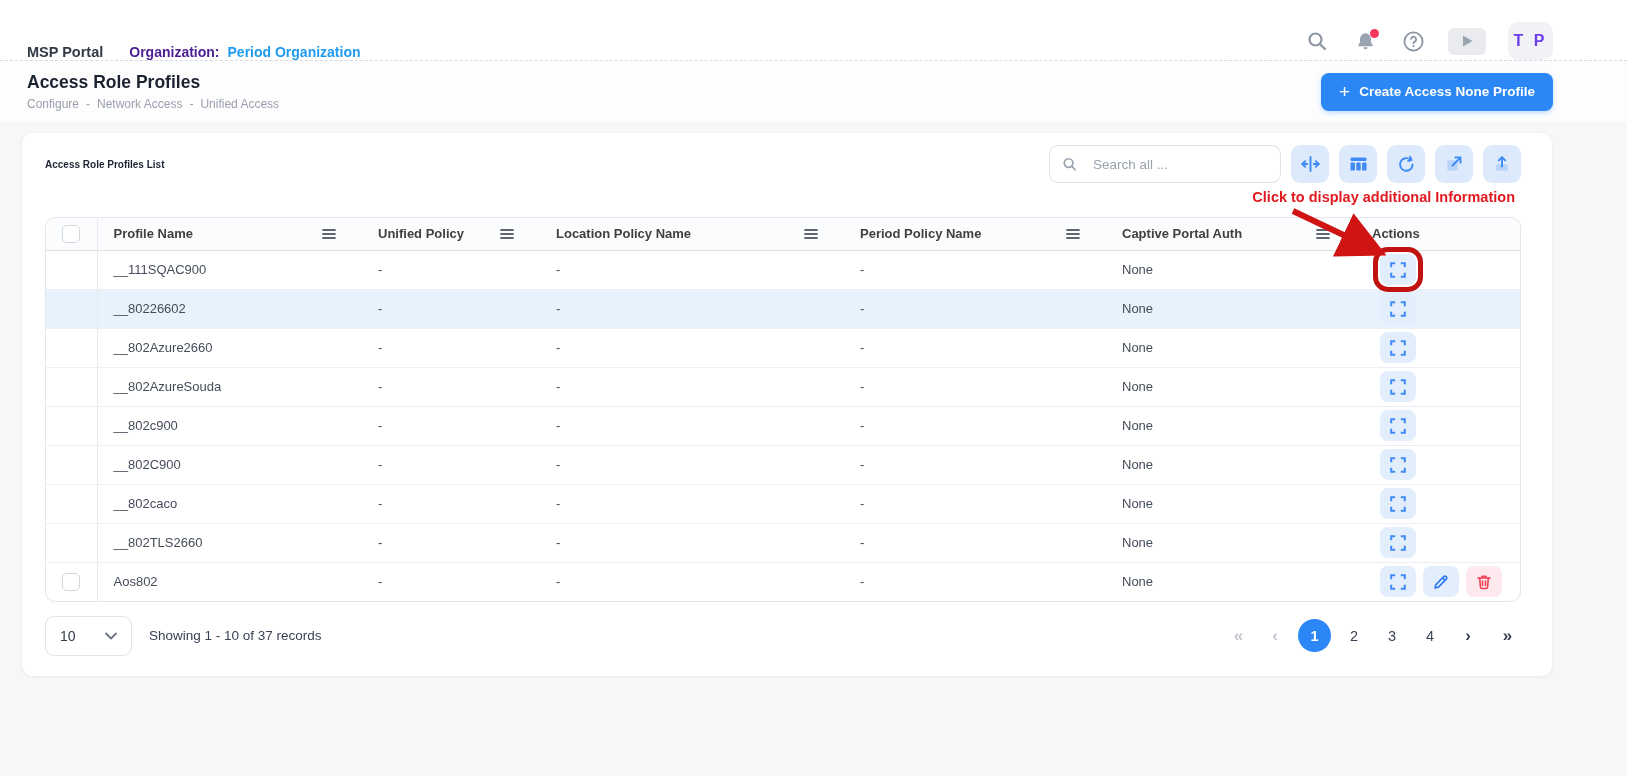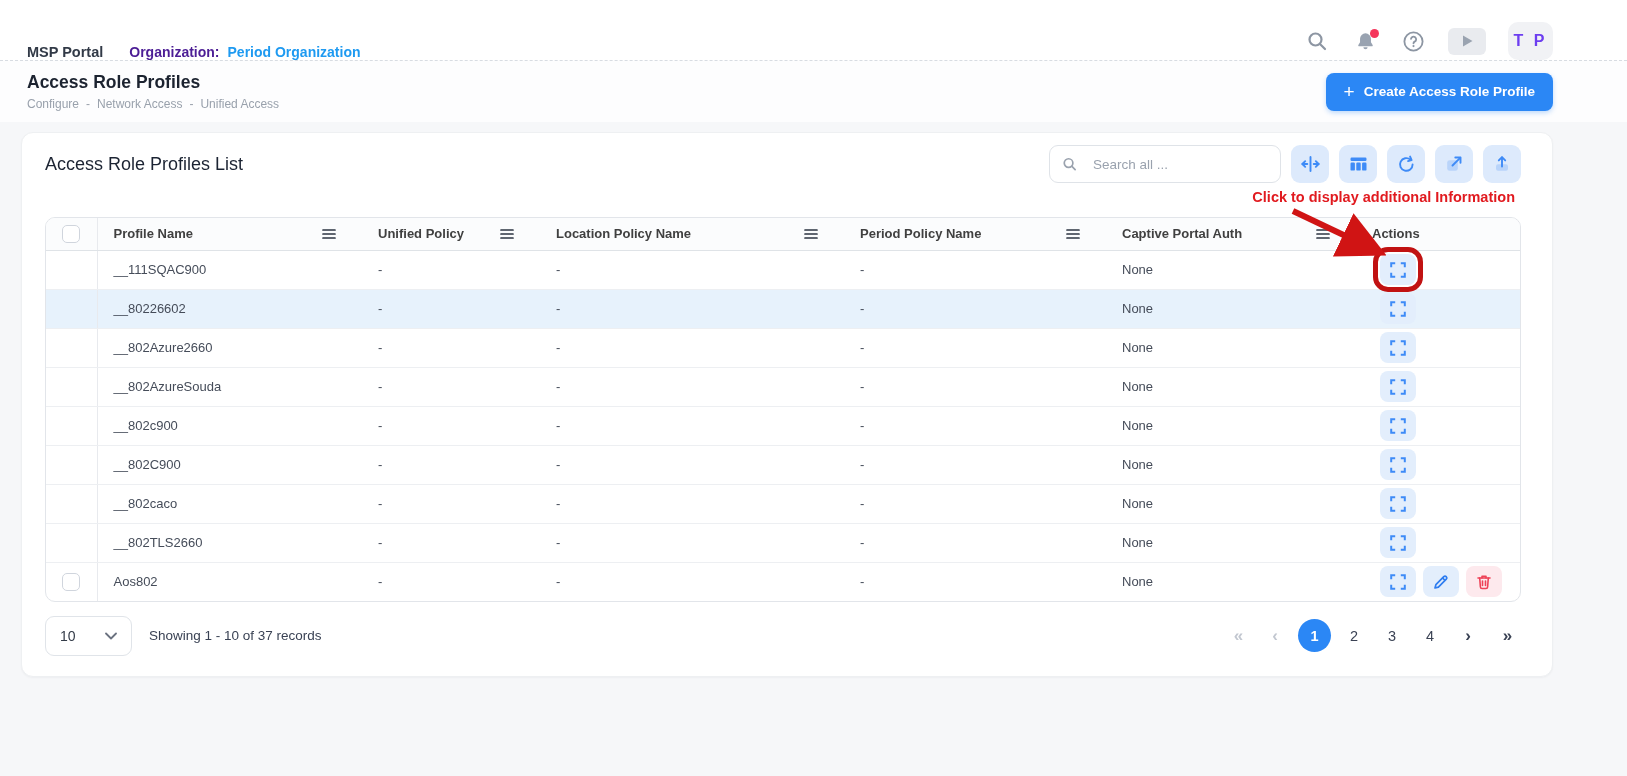--- a/index.html
+++ b/index.html
@@ -25,21 +25,21 @@
   .create-btn { margin-left:auto; height:38px; background:#2b87f5; color:#fff; border:none; border-radius:8px;
                 padding:0 18px; font-size:13.5px; font-weight:700; display:flex; align-items:center; gap:9px; cursor:pointer;
                 box-shadow:0 2px 5px rgba(43,135,245,.3); font-family:inherit; }
   .plus { font-size:19px; font-weight:400; line-height:1; }
 
   
   .main { padding:10px 74px 0 21px; }
   .card { background:#fff; border:1px solid #eef0f2; border-radius:12px; box-shadow:0 1px 2px rgba(20,30,50,.04);
           padding:8px 31px 20px 23px; position:relative; }
   .card-top { display:flex; align-items:center; height:46px; }
-  .card-title { font-size:18px; font-weight:400; color:#1c2433; }
+  .card-title { font-size:10px; font-weight:700; color:#1c2433; }
   .card-tools { margin-left:auto; display:flex; align-items:center; gap:10px; }
   .search-box { width:232px; height:38px; border:1px solid #dfe3e8; border-radius:9px; display:flex; align-items:center; padding:0 10px 0 12px; background:#fff; }
   .search-box input { border:none; outline:none; flex:1; font-size:13.5px; color:#3d4450; margin-left:16px; font-family:inherit; background:transparent; }
   .search-box input::placeholder { color:#9aa2ae; }
   .tool-btn { width:38px; height:38px; border:none; background:#ddeafc; border-radius:9px; display:flex; align-items:center; justify-content:center; cursor:pointer; }
 
   
   .annotation-row { height:30px; position:relative; }
   .annotation-text { position:absolute; right:6px; top:2px; font-size:14.5px; font-weight:700; color:#e11a1f; }
   .annotation-arrow { position:absolute; right:120px; top:20px; z-index:5; pointer-events:none; overflow:visible; }
@@ -118,21 +118,21 @@
     <div class="breadcrumb">
       <span>Configure</span>
       <span>-</span>
       <span>Network Access</span>
       <span>-</span>
       <span>Unified Access</span>
     </div>
   </div>
   <button class="create-btn">
     <span class="plus">+</span>
-    <span>Create Access Role Profile</span>
+    <span>Create Access None Profile</span>
   </button>
 </div>
 
 <div class="main">
   <div class="card">
 
     <div class="card-top">
       <span class="card-title">Access Role Profiles List</span>
       <div class="card-tools">
         <div class="search-box">

